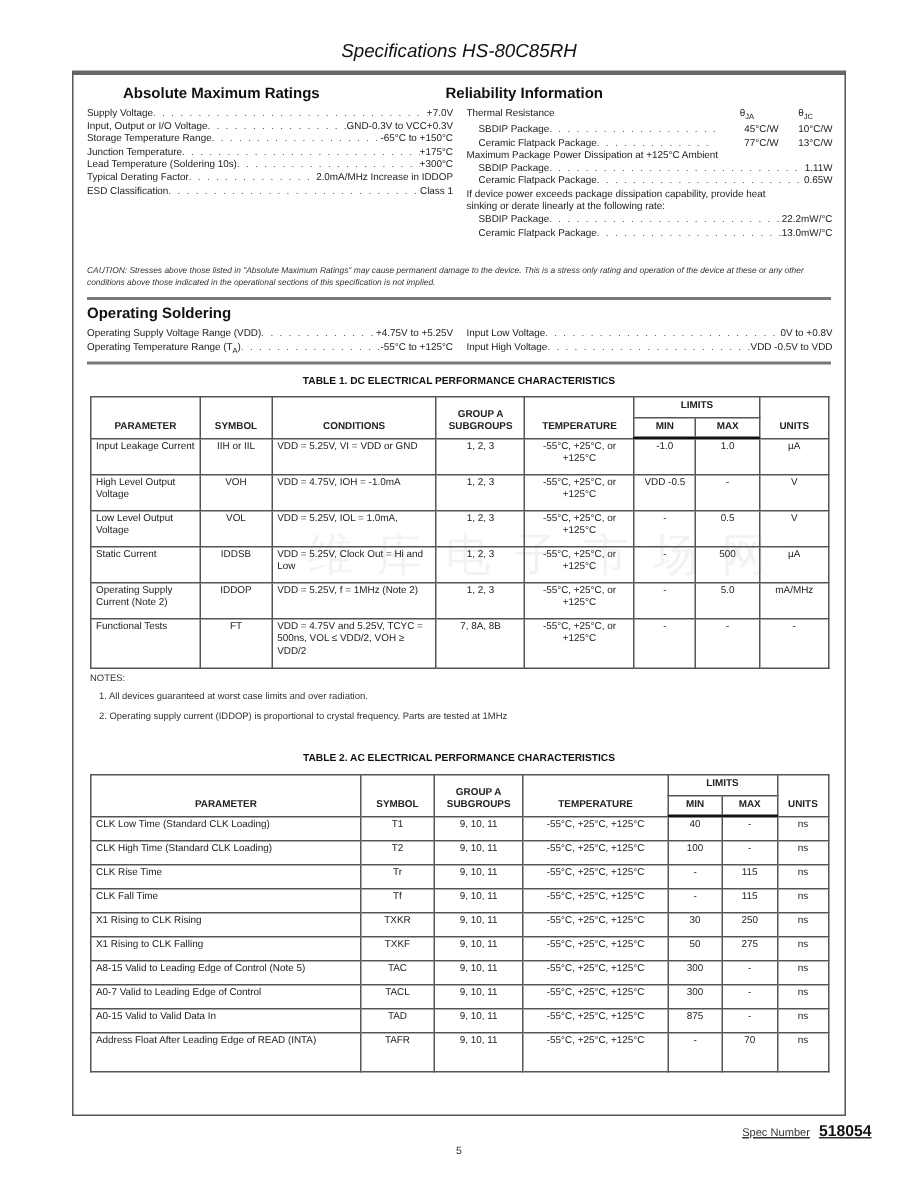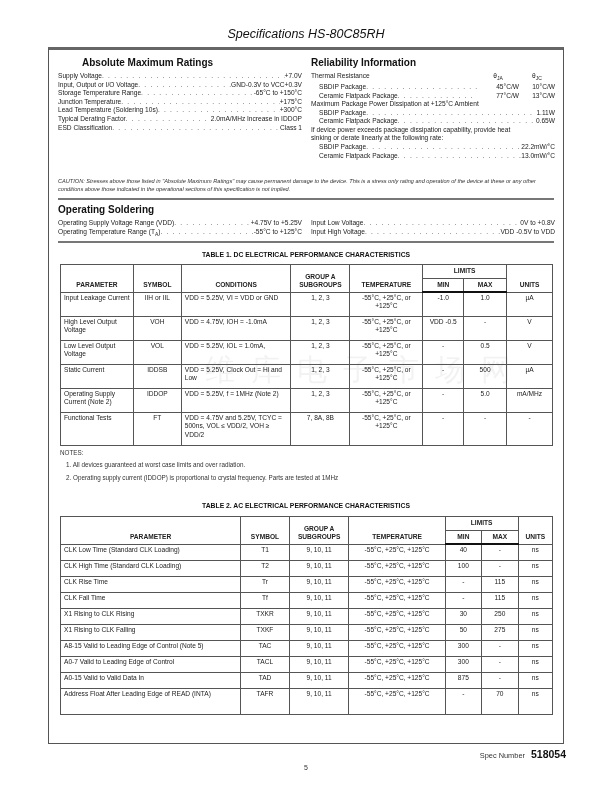--- a/index.html
+++ b/index.html
@@ -23,21 +23,21 @@
   .hr { position:absolute; left:58px; width:496px; height:0; border-top:2px solid #777; }
   .tcap { position:absolute; left:0; width:612px; text-align:center; font-size:6.8px;
           font-weight:bold; color:#111; }
   table.t { position:absolute; border-collapse:collapse; font-size:6.6px; color:#222; }
   table.t th, table.t td { border:1px solid #555; padding:1px 3px; vertical-align:top; line-height:8.5px; }
   table.t th { font-weight:bold; font-size:6.6px; vertical-align:bottom; text-align:center; padding:2px 3px; }
   table.t thead tr:last-child th { border-bottom:2.2px solid #111; }
   table.t td.c { text-align:center; }
   .notes { position:absolute; left:60px; font-size:6.3px; line-height:13px; color:#333; }
   .notes .n { padding-left:6px; }
-  .spec-num { position:absolute; right:46px; top:748px; font-size:7.4px; color:#333; }
+  .spec-num { position:absolute; right:31px; top:748px; font-size:7.4px; color:#333;text-decoration:underline; }
   .spec-num b { font-size:10.5px; color:#111; margin-left:6px; }
   .page-num { position:absolute; left:0; width:612px; top:764px; text-align:center; font-size:7px; color:#333; }
   .watermark { position:absolute; left:205px; top:350px; font-size:30px; color:rgba(0,0,0,0.05);
                letter-spacing:16px; pointer-events:none; }
 </style>
 </head>
 <body>
 
 <div class="title">Specifications HS-80C85RH</div>
 
@@ -77,21 +77,21 @@
       <span class="dots"></span>
       <span class="val">2.0mA/MHz Increase in IDDOP</span>
     </div>
   <div class="row">
       <span class="lbl">ESD Classification</span>
       <span class="dots"></span>
       <span class="val">Class 1</span>
     </div>
 </div>
 
-<div class="sec-h" style="left:311px;top:57px;">Reliability Information</div>
+<div class="sec-h" style="left:297px;top:57px;">Reliability Information</div>
 <div class="spec" style="left:311px;top:72px;width:244px;">
   <div class="row">
     <span class="lbl" style="flex:1 1 auto;">Thermal Resistance</span>
     <span style="width:42px;text-align:center;"><span>θ</span><span class="th-sub">JA</span></span>
     <span style="width:36px;text-align:center;"><span>θ</span><span class="th-sub">JC</span></span>
   </div>
   <div class="row indent">
       <span class="lbl">SBDIP Package</span>
       <span class="dots"></span>
       <span class="val" style="width:42px;">45°C/W</span>

